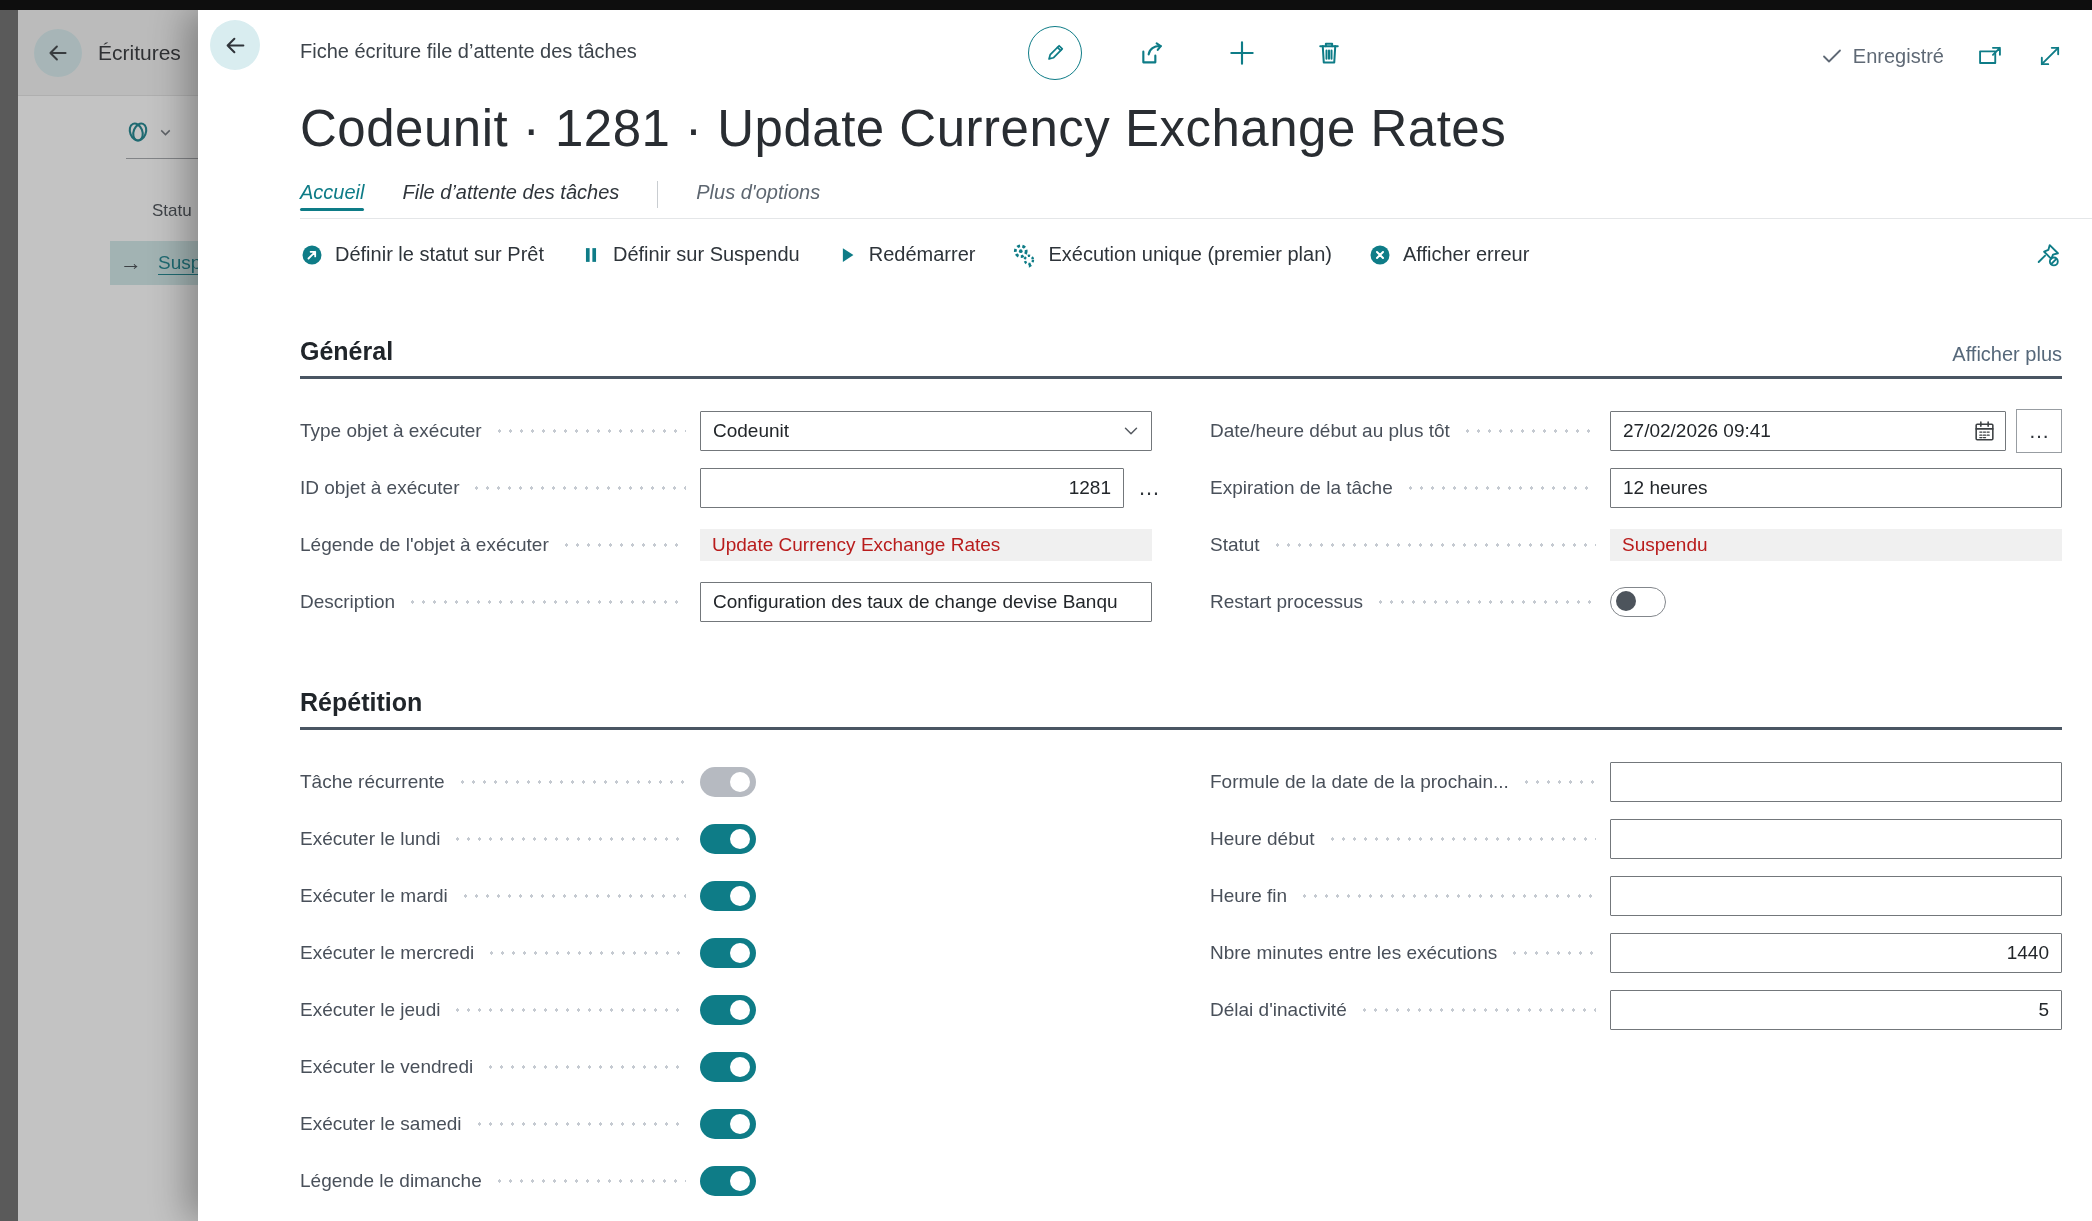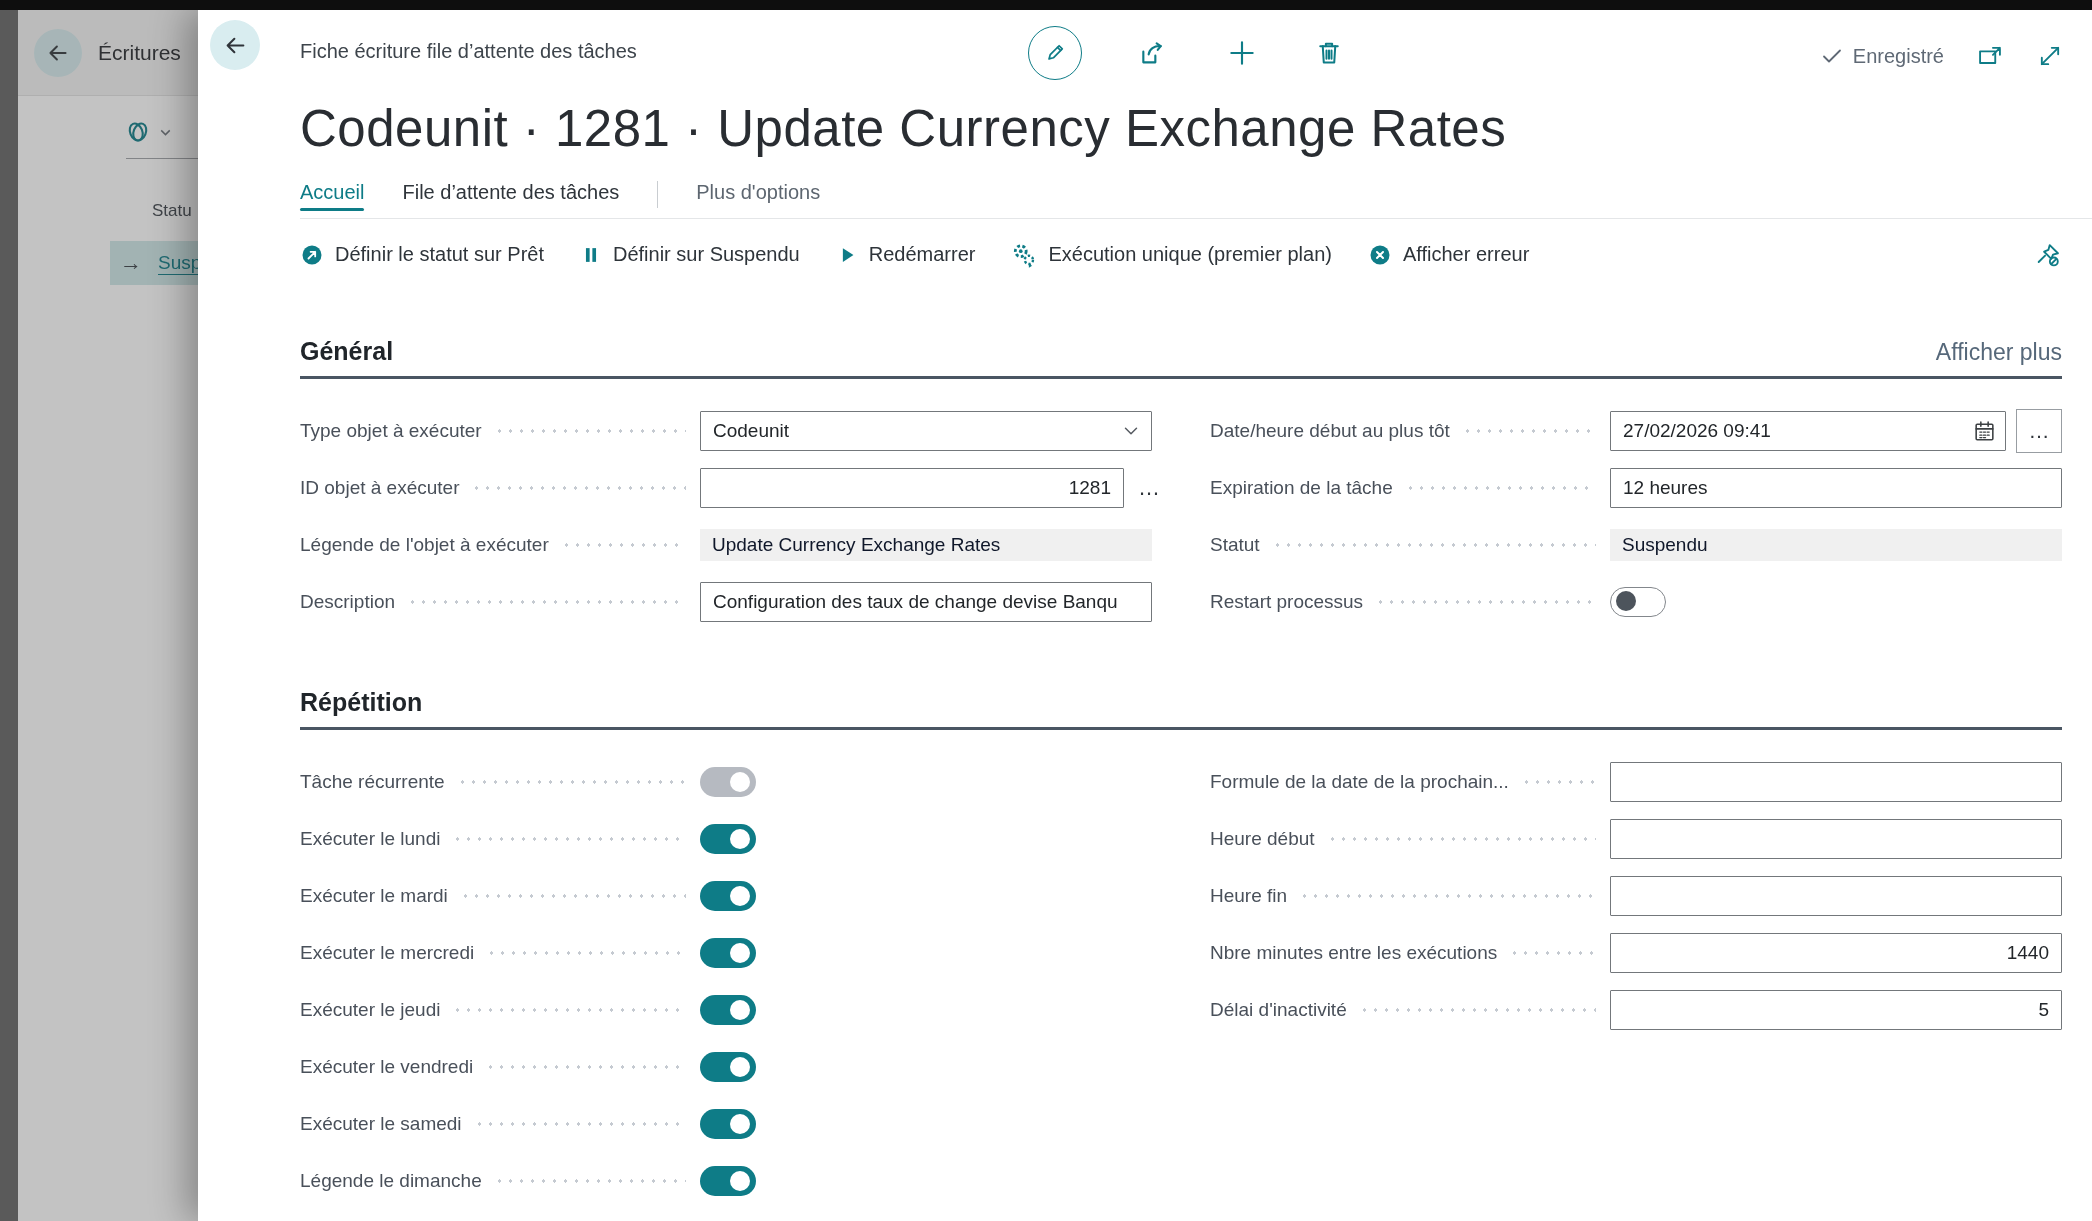--- a/index.html
+++ b/index.html
@@ -32,49 +32,49 @@
   .crumb { position:absolute; left:102px; top:30px; font-size:20px; color:#3d444b; white-space:nowrap; }
   .toolbar { position:absolute; left:830px; top:16px; display:flex; align-items:center; gap:56px; }
   .tb-circle { width:54px; height:54px; border-radius:50%; border:1.7px solid #0e7c87;
                display:flex; align-items:center; justify-content:center; cursor:pointer; }
   .tb-btn { cursor:pointer; display:flex; align-items:center; }
   .save-group { position:absolute; right:28px; top:32px; display:flex; align-items:center; gap:32px; }
   .saved { display:flex; align-items:center; gap:9px; font-size:20px; color:#5f6975; }
   .title { margin:4px 30px 0 102px; font-size:51px; font-weight:300; color:#292d32; letter-spacing:0.5px; line-height:1.15; white-space:nowrap; }
   
   .tabs { margin:22px 0 0 102px; display:flex; align-items:flex-start; gap:38px; font-size:20px;
-          border-bottom:1px solid #e4e6e8; }
+          border-bottom:1px solid #e4e6e8;font-style:italic; }
   .tab { position:relative; padding-bottom:14px; cursor:pointer; color:#2f353b; white-space:nowrap; }
   .tab.active { color:#0e7c87; }
   .tab.active::after { content:""; position:absolute; left:0; right:0; bottom:7px; height:3px; background:#0e7c87; border-radius:2px; }
   .tab.muted { color:#5d6670; }
   .tab-sep { width:1px; align-self:stretch; margin-bottom:10px; background:#c9cdd1; }
   
   .actions { position:relative; margin:10px 30px 0 102px; height:52px; display:flex; align-items:center; gap:36px; }
   .action { display:flex; align-items:center; gap:11px; font-size:20px; color:#2e343a; cursor:pointer; white-space:nowrap; }
   .pin-btn { position:absolute; right:0; cursor:pointer; display:flex; }
   
   .group { margin:56px 30px 0 102px; }
   .group + .group { margin-top:66px; }
   .group-head { display:flex; align-items:flex-end; border-bottom:3px solid #4a5663; padding-bottom:10px; }
   .group-head h2 { margin:0; font-size:25px; font-weight:700; color:#20252a; }
-  .show-more { margin-left:auto; font-size:23px; color:#56687a; cursor:pointer; }
+  .show-more { margin-left:auto; font-size:20px; color:#56687a; cursor:pointer; }
   .form { display:grid; grid-template-columns:1fr 1fr; column-gap:58px; margin-top:32px; }
   .fcol { display:flex; flex-direction:column; gap:17px; align-content:flex-start; }
   .frow { display:flex; align-items:center; height:40px; }
   .flabel { font-size:19px; color:#49505a; white-space:nowrap; }
   .leader { flex:1; align-self:center; height:4px; min-width:16px; margin:0 14px 0 12px;
             background-image:radial-gradient(circle,#c5cad1 1.7px,transparent 1.8px);
             background-size:11px 4px; background-repeat:repeat-x; background-position:left center; }
   .control { flex:0 0 452px; width:452px; display:flex; align-items:center; height:40px; position:relative; }
   input.txt { width:100%; height:40px; border:1px solid #73777b; border-radius:1px; font:inherit;
               font-size:19px; color:#22262a; padding:5px 12px; background:#fff; outline:none; }
   input.num { text-align:right; }
   .ro { width:100%; height:30px; background:#f0f0f0; display:flex; align-items:center; padding:16px 12px;
-        font-size:19px; color:#0f172a; }
+        font-size:19px; color:#b91c1c; }
   .selwrap { position:relative; width:100%; }
   .selwrap svg { position:absolute; right:10px; top:9px; pointer-events:none; }
   .idwrap { width:424px; flex:0 0 424px; }
   .dots { margin-left:14px; font-size:22px; color:#2f343a; letter-spacing:1px; cursor:pointer; }
   .datewrap { position:relative; flex:1; }
   .datewrap svg { position:absolute; right:9px; top:8px; pointer-events:none; }
   .ellipsis-btn { width:46px; height:44px; margin-left:10px; border:1px solid #989da2; background:#fff;
                   display:flex; align-items:center; justify-content:center; font-size:21px; color:#2f343a;
                   cursor:pointer; flex:0 0 46px; }
   

